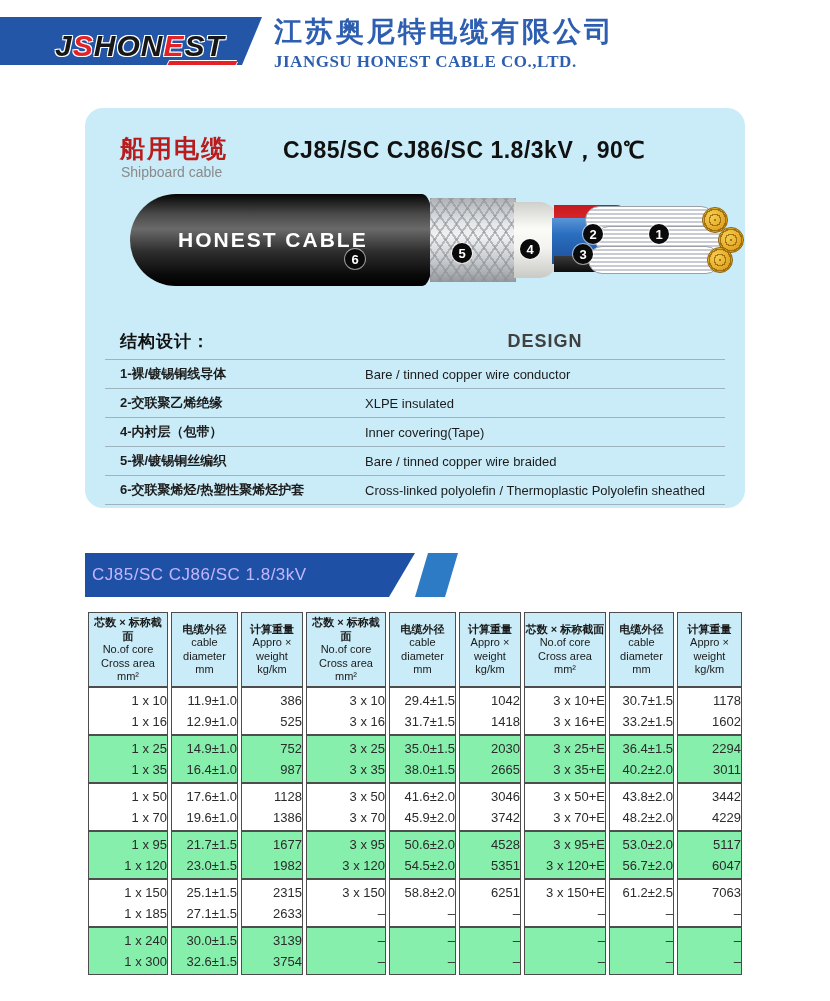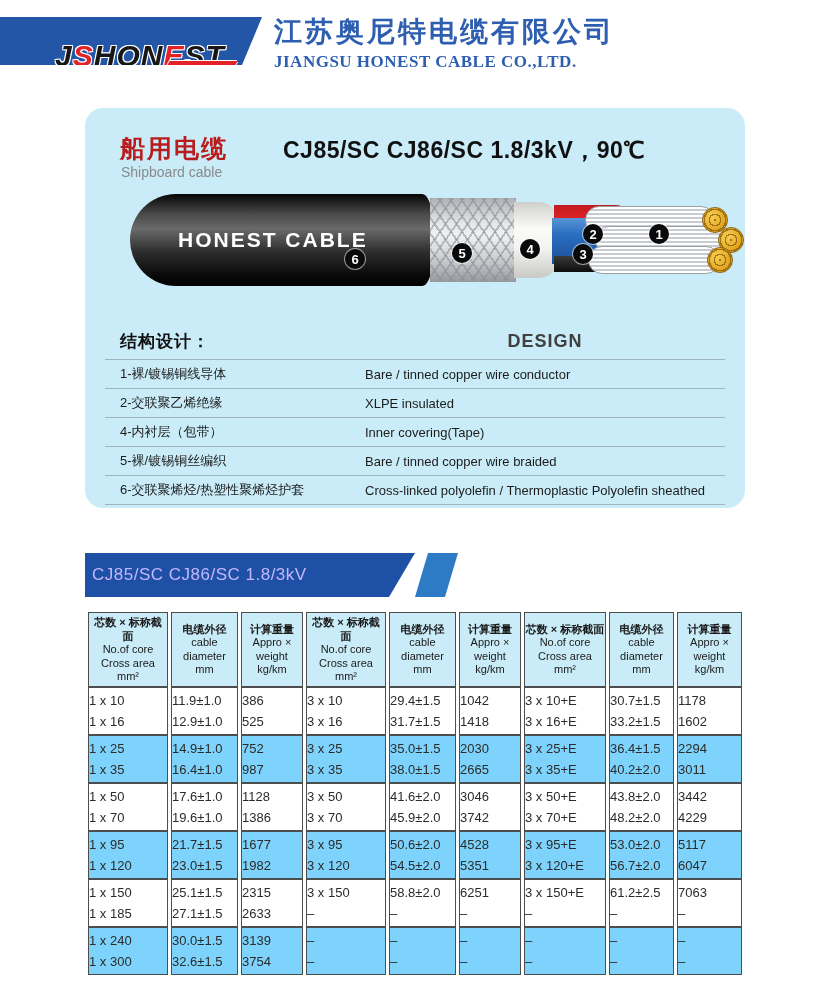--- a/index.html
+++ b/index.html
@@ -9,21 +9,21 @@
     font-family:"Liberation Sans", sans-serif; color:#222;
   }
 
   
   .logo-shape {
     position:absolute; left:0; top:17px; width:262px; height:48px;
     background:#2456a8;
     clip-path:polygon(0 0,100% 0,calc(100% - 20px) 100%,0 100%);
   }
   .logo-text {
-    position:absolute; left:55px; top:22px; width:185px;
+    position:absolute; left:55px; top:12px; width:185px;
     font-style:italic; font-weight:bold; font-size:30px; letter-spacing:1px;
     text-shadow:-1px -1px 0 #fff,1px -1px 0 #fff,-1px 1px 0 #fff,1px 1px 0 #fff;
     white-space:nowrap;
   }
   .logo-text .lk { color:#171717; }
   .logo-text .lr { color:#e32228; }
   .logo-underline {
     position:absolute; left:168px; top:44px; width:68px; height:6px;
     background:#e32228; transform:skewX(-28deg);
     box-shadow:-1px -1px 0 #fff,1px 1px 0 #fff;
@@ -115,21 +115,21 @@
 
   
   .design { position:absolute; left:20px; top:172px; width:620px; }
   .design-head { display:grid; grid-template-columns:260px 1fr; height:35px; align-items:center;margin-top:44px; }
   .design-head .dc { font-size:17px; font-weight:bold; color:#101010; padding-left:15px; letter-spacing:1px; }
   .design-head .de { font-size:18px; font-weight:bold; color:#404040; letter-spacing:1px;text-align:center; }
   .design-row {
     display:grid; grid-template-columns:260px 1fr; height:29px; align-items:center;
     border-top:1px solid #9db3bd;
   }
-  .design-row .dc { font-size:13px; font-weight:normal; color:#1c1c1c; padding-left:15px; }
+  .design-row .dc { font-size:13px; font-weight:bold; color:#1c1c1c; padding-left:15px; }
   .design-row .de { font-size:13px; color:#1c1c1c; }
   .design-bottom { border-top:1px solid #9db3bd; height:0; }
 
   
   .banner {
     position:absolute; left:85px; top:553px; width:330px; height:44px;
     background:#1e51a5;
     clip-path:polygon(0 0,100% 0,calc(100% - 26px) 100%,0 100%);
     display:flex; align-items:center;
   }
@@ -143,23 +143,23 @@
   
   .spec { position:absolute; left:85px; top:612px; }
   table.spec-table { border-collapse:separate; border-spacing:3px 0; table-layout:fixed; width:660px; }
   table.spec-table th, table.spec-table td { border:1px solid #4d4d4d; background:#fff; }
   table.spec-table th {
     background:#c9ecf8; height:71px; vertical-align:middle; text-align:center;
     font-weight:normal; padding:2px 0;
   }
   th .hz { font-size:11px; font-weight:bold; color:#1a1a1a; line-height:14px; }
   th .he { font-size:11px; color:#1a1a1a; line-height:13.5px; }
-  table.spec-table td { text-align:left; padding:2px 0; }
+  table.spec-table td { text-align:right; padding:2px 0; }
   td .ln { font-size:13px; color:#2b2b2b; line-height:21px; white-space:nowrap; }
-  tr.shaded td { background:#7dd3fc; }
+  tr.shaded td { background:#86efac; }
 </style>
 </head>
 <body>
 
 <div>
   <div class="logo-shape">
     <div class="logo-text" id="logoText"><span class="lk">J</span><span class="lr">S</span><span class="lk">H</span><span class="lk">O</span><span class="lk">N</span><span class="lr">E</span><span class="lk">S</span><span class="lk">T</span></div>
     <div class="logo-underline"></div>
   </div>
   <div class="company">

